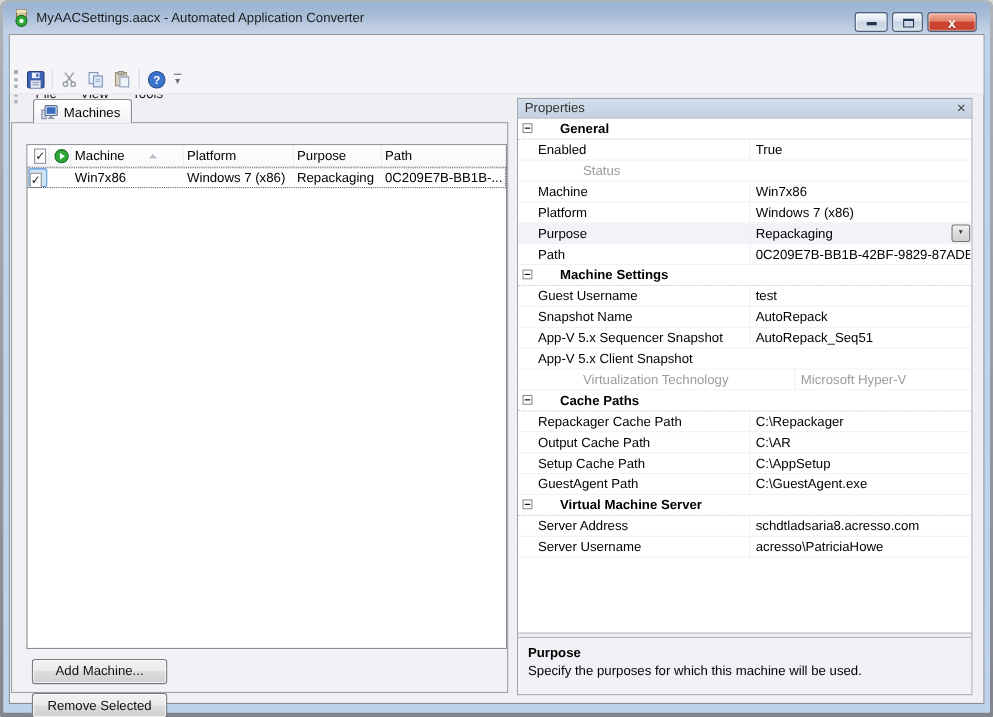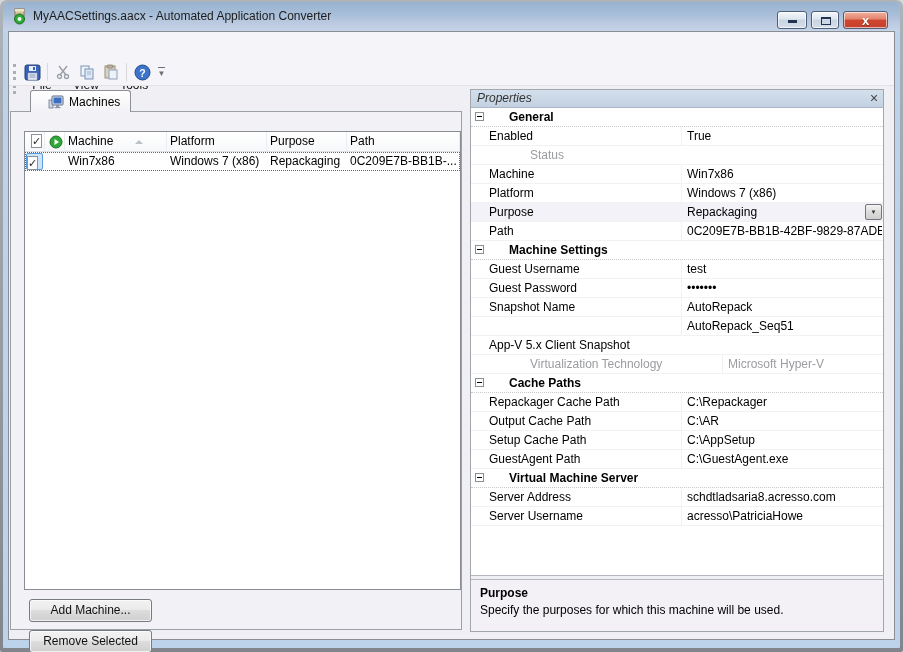--- a/index.html
+++ b/index.html
@@ -43,21 +43,21 @@
   .grip { display:inline-block; width:0; height:16px; border-left:3px dotted #a9aeb7;
     margin:0 4px 0 4px; vertical-align:middle; }
   .menu-item { display:inline-block; padding:0 9px; line-height:26px; color:#111;margin-top:40px; }
   .tb-row { display:flex; align-items:center; height:28px; }
   .tb-btn { width:24px; height:22px; display:flex; align-items:center; justify-content:center; }
   .tb-sep { width:0; height:18px; border-left:1px solid #d9d8dd; margin:0 3px; }
   .tb-overflow { margin-left:2px; width:11px; text-align:center; color:#6a7078; font-size:8px; line-height:8px; }
   .tb-overflow .bar { display:block; width:7px; height:1px; background:#6a7078; margin:0 auto 2px auto; }
 
   
-  .tab { position:absolute; left:21px; top:58px; height:22px; padding:0 10px 0 17px;
+  .tab { position:absolute; left:21px; top:58px; height:22px; padding:0 10px 0 6px;
     background:linear-gradient(180deg,#ffffff,#f2f1f5);
     border:1px solid #8b9097; border-bottom:none; border-radius:3px 3px 0 0;
     display:flex; align-items:center; gap:5px; z-index:2; }
   .tab-panel { position:absolute; left:1px; top:79px; width:452px; height:519px;
     background:#f2f1f5; border:1px solid #9aa0a6; }
 
   .mlist { position:absolute; left:13px; top:19px; width:437px; height:459px;
     background:#fff; border:1px solid #888d94; overflow:hidden; }
   .mhead { display:flex; height:20px; background:linear-gradient(180deg,#ffffff,#f7f8fa);
     border-bottom:1px solid #dde0e4; }
@@ -80,21 +80,21 @@
   .w7btn { height:23px; border:1px solid #757b80; border-radius:3px; padding:0 12px;
     background:linear-gradient(180deg,#f2f2f2 0%,#ebebeb 45%,#dddddd 50%,#cfcfcf 100%);
     font-size:12px; line-height:21px; color:#111; box-shadow:inset 0 0 0 1px rgba(255,255,255,.7); }
   .w7btn.wide { width:123px; text-align:center; padding:0; }
 
   
   .props { position:absolute; left:461px; top:57px; width:414px; height:543px;
     background:#f0eff3; border:1px solid #a2a7ae; }
   .props-header { position:absolute; top:0; left:0; right:0; height:18px;
     background:linear-gradient(180deg,#d3dfec,#c3d1e1); border-bottom:1px solid #aab6c4;
-    line-height:17px; padding:0 6px; color:#333;font-style:italic; }
+    line-height:17px; padding:0 6px; color:#333; }
   .props-close { position:absolute; right:5px; top:0; line-height:17px; font-size:14px; color:#444; }
   .pgrid { position:absolute; top:18px; left:0; right:0; bottom:55px; background:#fff;
     border-bottom:1px solid #b4b8be; overflow:hidden; }
   .prow { position:relative; height:19px; line-height:18px; }
   .prow.cat { font-weight:bold; border-bottom:1px dotted #c9c9cd; background:#fff; }
   .cat-label { position:absolute; left:18px;margin-left:20px; }
   .collapse { position:absolute; left:4px; top:4px; width:9px; height:9px;
     border:1px solid #898f96; background:#fff; }
   .collapse i { position:absolute; left:1px; top:3px; width:5px; height:1px; background:#000; }
   .prow.item { border-bottom:1px solid #f2f1f4; }
@@ -294,28 +294,25 @@
               <span class="collapse">
                 <i></i>
               </span>
               <span class="cat-label">Machine Settings</span>
             </div>
             <div class="prow item">
               <span class="plabel">Guest Username</span>
               <span class="pvalue">test</span>
             </div>
             <div class="prow item">
-              <span class="plabel">Guest Password</span>
-              <span class="pvalue">•••••••</span>
-            </div>
-            <div class="prow item">
               <span class="plabel">Snapshot Name</span>
               <span class="pvalue">AutoRepack</span>
             </div>
             <div class="prow item">
+              <span class="plabel">App-V 5.x Sequencer Snapshot</span>
               <span class="pvalue">AutoRepack_Seq51</span>
             </div>
             <div class="prow item">
               <span class="plabel">App-V 5.x Client Snapshot</span>
               <span class="pvalue"></span>
             </div>
             <div class="prow item muted">
               <span class="plabel">Virtualization Technology</span>
               <span class="pvalue">Microsoft Hyper-V</span>
             </div>

